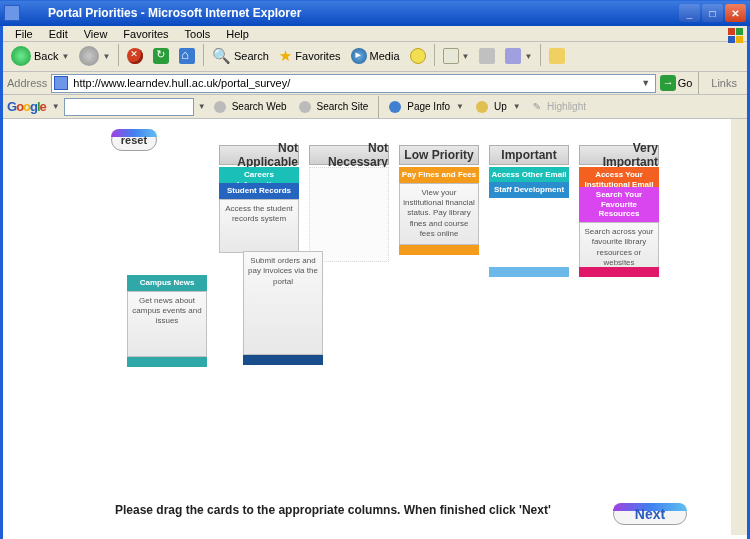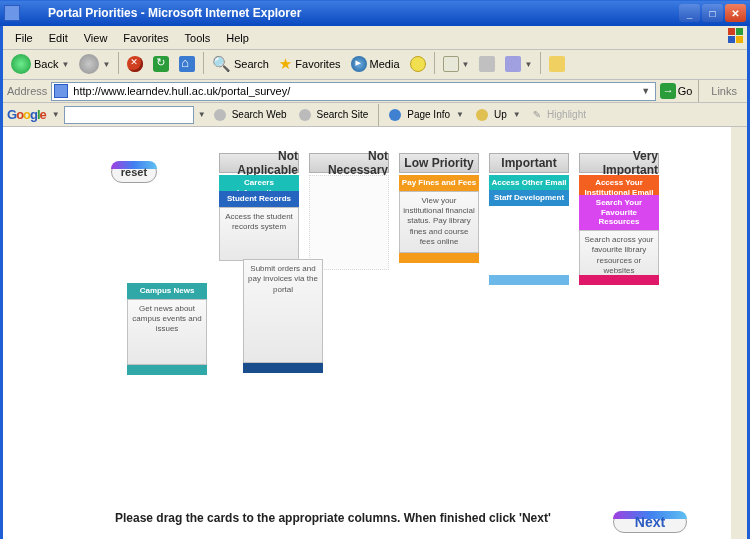--- a/index.html
+++ b/index.html
@@ -9,21 +9,21 @@
   .titlebar { background: linear-gradient(#1e5fd6, #3b7ae0 5%, #0a48c0); height: 26px; display: flex; align-items: center; padding: 0 4px; color: #fff; }
   .titlebar .icon { width: 16px; height: 16px; background: #6c96e8; border: 1px solid #2a5bc0; margin-right: 4px; }
   .titlebar .title { flex: 1; font-weight: bold; font-size: 12px; margin-left: 24px; }
   .titlebar .btns { display: flex; gap: 2px; }
   .titlebar .btn { width: 21px; height: 18px; border-radius: 3px; display: flex; align-items: center; justify-content: center; font-weight: bold; font-size: 10px; color: #fff; }
   .titlebar .btn.min { background: linear-gradient(#5a8ae0, #2a5bc0); }
   .titlebar .btn.max { background: linear-gradient(#5a8ae0, #2a5bc0); }
   .titlebar .btn.close { background: linear-gradient(#f08060, #d04020); }
   
   
-  .menubar { background: #ece9d8; height: 24px; display: flex; align-items: center; padding: 4px 4px; border-bottom: 1px solid #c0c0c0; position: relative; }
+  .menubar { background: #ece9d8; height: 16px; display: flex; align-items: center; padding: 4px 4px; border-bottom: 1px solid #c0c0c0; position: relative; }
   .menubar .item { padding: 2px 8px; cursor: default; }
   .menubar .xplogo { position: absolute; right: 2px; top: 1px; width: 18px; height: 18px; }
   
   
   .toolbar { background: #ece9d8; height: 30px; display: flex; padding: 2px 4px; gap: 2px; border-bottom: 1px solid #c0c0c0; }
   .tbtn { display: inline-flex; align-items: center; height: 24px; padding: 0 4px; gap: 3px; cursor: default; }
   .tbtn.txt { font-size: 11px; }
   .tb-icon { width: 20px; height: 20px; border-radius: 50%; display: inline-block; }
   .back { background: radial-gradient(#6eec8e, #1a9d3a); }
   .fwd { background: radial-gradient(#c8c8c8, #909090); }
@@ -65,21 +65,21 @@
   .gbar input.search { width: 130px; height: 18px; border: 1px solid #7f9db9; font-size: 11px; }
   .gbar .gbtn { font-size: 10px; display: inline-flex; align-items: center; gap: 6px; height: 20px; padding: 0 4px; cursor: default; }
   .gbar .gic { width: 12px; height: 12px; display: inline-block; border-radius: 50%; }
   
   
   .content { width: 100%; height: 416px; background: #fff; position: relative; overflow: hidden; border-right: 16px solid #ece9d8; }
   
   
   .pill { position: absolute; border-radius: 13px; border: 1px solid #a0a0a0; height: 22px; display: flex; align-items: center; justify-content: center; font-weight: bold; font-size: 11px; color: #333; background: #f4f4f4; }
   .pill .strip { position: absolute; top: -1px; left: -1px; right: -1px; height: 8px; border-radius: 13px 13px 0 0; background: linear-gradient(90deg, #a040e0, #4080f0, #60c0f0); }
-  .reset { left: 108px; top: 34px; width: 46px; }
+  .reset { left: 108px; top: 10px; width: 46px; }
   .next { right: 44px; bottom: 10px; width: 74px; color: #2a5bc0; font-size: 14px; }
   
   
   .cols { position: absolute; left: 216px; top: 26px; display: flex; gap: 10px; }
   .colhead { width: 80px; height: 20px; background: linear-gradient(#e8e8e8, #d0d0d0); border: 1px solid #b0b0b0; display: flex; align-items: center; justify-content: center; font-size: 12px; font-weight: bold; color: #333; text-align: right; }
   
   
   .slot { position: absolute; width: 80px; display: flex; flex-direction: column; }
   .cardtitle { font-size: 8px; color: #fff; text-align: center; padding: 3px 2px; font-weight: bold; line-height: 1.2; }
   .cardbody { flex: 1; background: linear-gradient(#f8f8f8, #e8e8e8); border: 1px solid #c0c0c0; font-size: 8px; color: #555; text-align: center; padding: 4px 3px; line-height: 1.3; }

